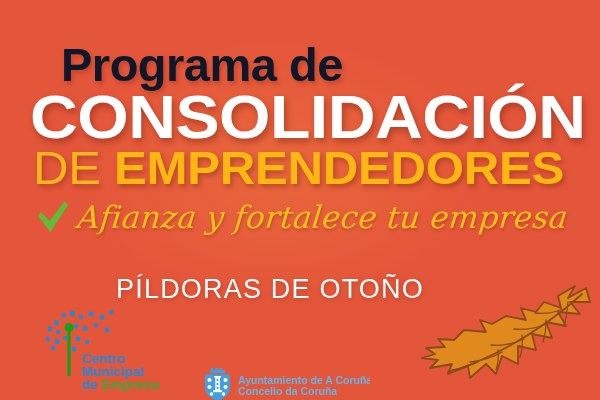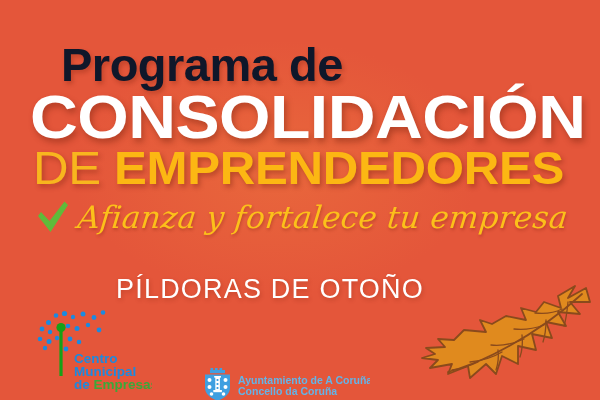--- a/index.html
+++ b/index.html
@@ -130,21 +130,21 @@
     line-height: 34px;
     font-weight: 400;
     color: #ffffff;
     letter-spacing: 1.2px;
     text-shadow: 1px 2px 4px rgba(110,28,10,0.28);
   }
 
   
   .logo-cme {
     position: absolute;
-    left: 32px;
+    left: 40px;
     top: 308px;
     width: 120px;
     height: 84px;
   }
   .logo-cme svg { display: block; }
 
   .logo-ayto {
     position: absolute;
     left: 200px;
     top: 368px;

